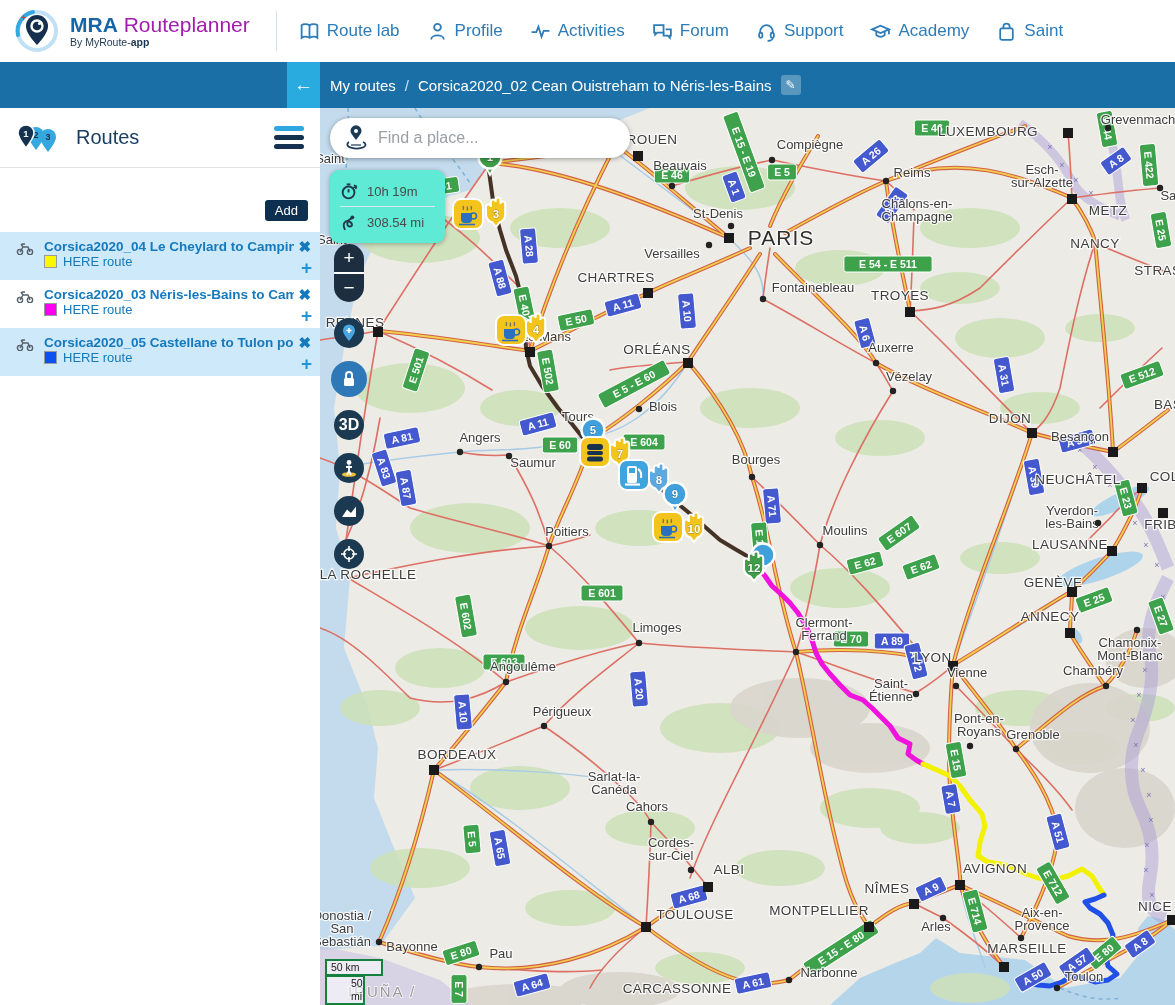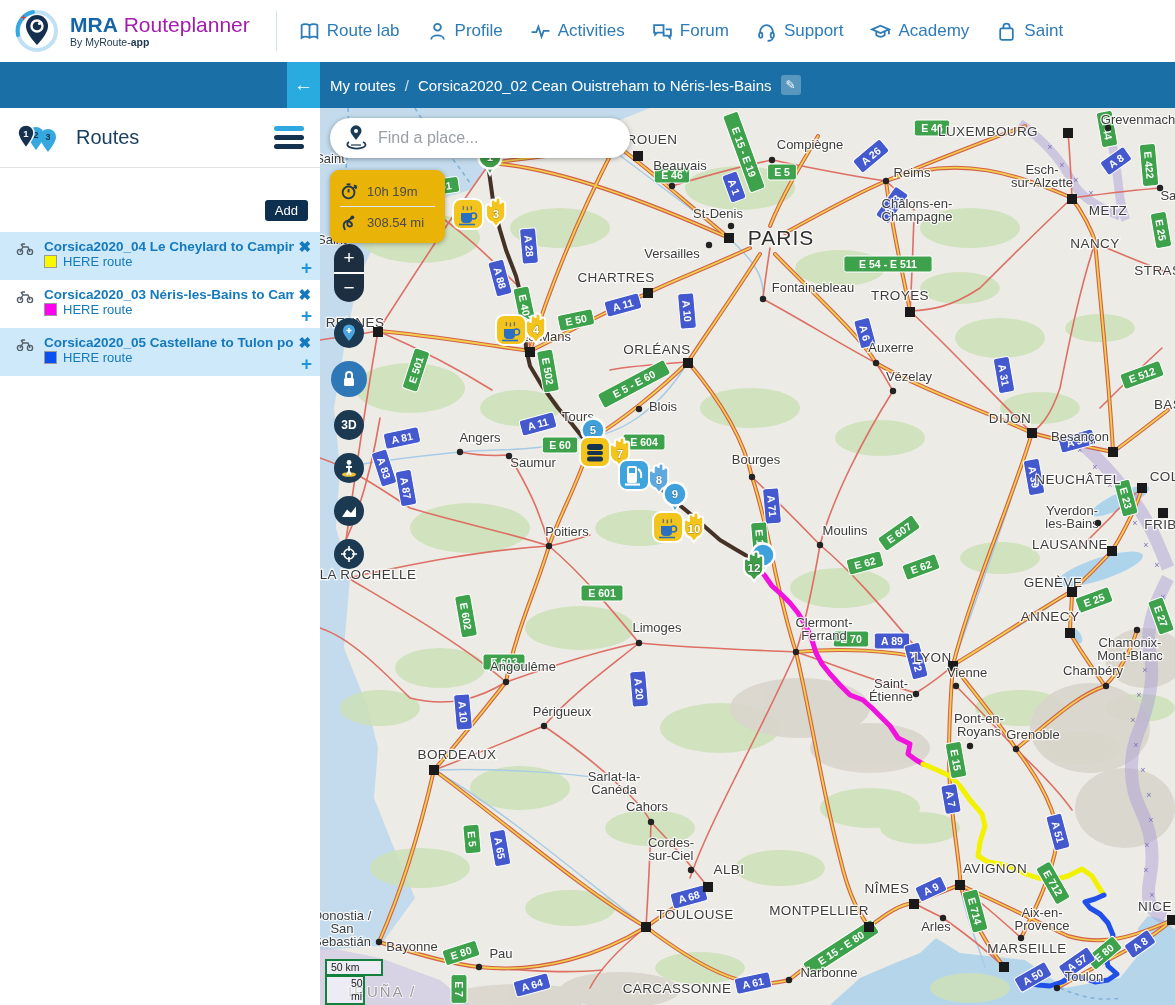--- a/index.html
+++ b/index.html
@@ -56,21 +56,21 @@
   #map-svg text.c-big { font-size:13.5px; letter-spacing:.4px; }
   #map-svg text.c-huge { font-size:21px; letter-spacing:1px; fill:#2e2e2e; }
   #map-svg text.c-region { font-size:15px; fill:#999; stroke-width:1.6px; letter-spacing:2px; }
   #map-svg text.m-label { stroke:rgba(0,0,0,.35); stroke-width:.8px; fill:#fff; font-weight:bold; font-size:11.5px; }
   #map-svg text.x-mark { stroke:none; fill:#7d74b8; font-size:9px; }
 
   .search-pill { position:absolute; left:10px; top:10px; width:300px; height:40px; background:#fff; border-radius:20px; box-shadow:0 1px 5px rgba(0,0,0,.35); display:flex; align-items:center; padding:0 14px; gap:10px; }
   .search-pill input { border:none; outline:none; font-size:16px; color:#333; width:230px; font-family:"Liberation Sans",sans-serif; background:transparent; }
   .search-pill input::placeholder { color:#9aa0a6; }
 
-  .route-tooltip { position:absolute; left:10px; top:62px; width:115px; background:#eab308; border-radius:9px; box-shadow:0 1px 5px rgba(0,0,0,.3); padding:8px 10px; }
+  .route-tooltip { position:absolute; left:10px; top:62px; width:115px; background:#5eead4; border-radius:9px; box-shadow:0 1px 5px rgba(0,0,0,.3); padding:8px 10px; }
   .rt-row { display:flex; align-items:center; gap:8px; font-size:13px; color:#4a4a4a; height:26px; }
   .rt-div { height:1px; background:#dde7ef; margin:2px 0; }
 
   .map-controls { position:absolute; left:11px; top:136px; display:flex; flex-direction:column; align-items:center; }
   .zoom-pill { width:30px; height:58px; background:#1d2e41; border-radius:15px; display:flex; flex-direction:column; color:#fff; text-align:center; cursor:pointer; overflow:hidden; }
   .zoom-pill div { flex:1; font-size:19px; line-height:28px; }
   .zoom-pill .zi { border-bottom:2px solid #fff; }
   .ctl { width:30px; height:30px; border-radius:50%; background:#1b3950; margin-top:13px; display:flex; align-items:center; justify-content:center; cursor:pointer; }
   .ctl.first { margin-top:16px; }
   .ctl.lock { width:36px; height:36px; background:#2e78b8; }
@@ -1167,21 +1167,21 @@
             <path d="M-2.5,-2.5 h5 M0,-5 v5" stroke="#fff" stroke-width="1.6"></path>
           </svg>
       </div>
       <div class="ctl lock">
         <svg width="18" height="18" viewBox="-9 -9 18 18">
             <rect x="-5" y="-1" width="10" height="8" rx="1.5" fill="#fff"></rect>
             <path d="M-3,-1 v-3 a3,3 0 0 1 6,0 v3" fill="none" stroke="#fff" stroke-width="2"></path>
           </svg>
       </div>
       <div class="ctl">
-        <span style="color:#fff;font-size:12px;font-weight:bold">3D</span>
+        <span style="color:#fff;font-size:16px;font-weight:bold">3D</span>
       </div>
       <div class="ctl">
         <svg width="18" height="18" viewBox="-9 -9 18 18">
             <ellipse cx="0" cy="6.5" rx="7" ry="2.3" fill="#f0c030"></ellipse>
             <circle cx="0" cy="-5.5" r="2.4" fill="#fff"></circle>
             <path d="M0,-2.5 V3 M-3,-1 h6 M0,3 l-2,4 M0,3 l2,4" stroke="#fff" stroke-width="1.8" fill="none"></path>
           </svg>
       </div>
       <div class="ctl">
         <svg width="18" height="18" viewBox="-9 -9 18 18">

